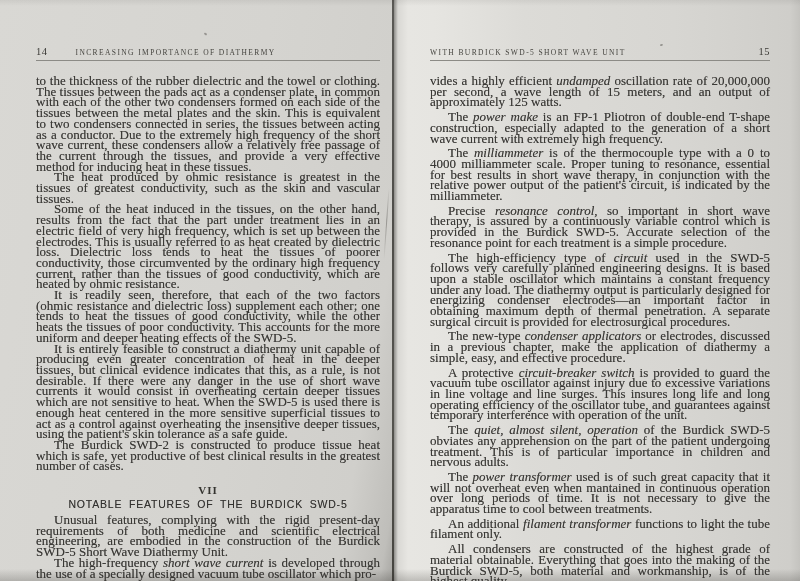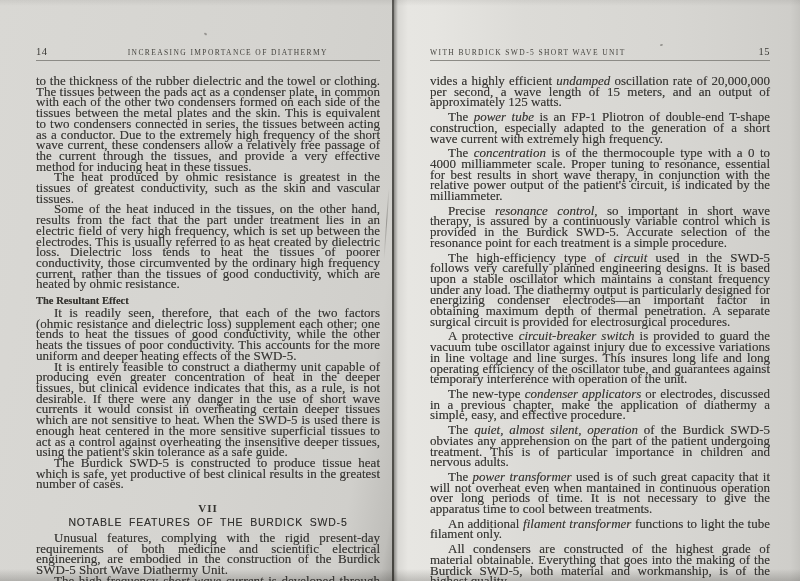--- a/index.html
+++ b/index.html
@@ -42,21 +42,21 @@
     display:flex;align-items:baseline;
     border-bottom:1px solid #8c8b86;
     padding-bottom:3px;
     font-size:7.5px;letter-spacing:1.4px;
     color:#45443f;
     text-transform:uppercase;
     position:relative;
   }
   .page-number{font-size:10.5px;letter-spacing:0.5px;color:#3c3b37;}
   .running-header{flex:1;}
-  .page-left .running-header{text-align:center;padding-left:28px;}
+  .page-left .running-header{padding-left:28px;}
   .page-right .running-header{text-align:left;}
   .page-right .page-header{justify-content:space-between;}
 
   .body-col{margin-top:15px;}
   .para{
     margin:0;
     font-size:13px;line-height:10.7px;
     text-align:justify;
     text-indent:18px;
     text-shadow:0 0 0.5px rgba(58,57,54,0.55);
@@ -103,46 +103,45 @@
   <div class="page page-left">
     <div class="inner">
       <div class="page-header">
         <span class="page-number">14</span>
         <span class="running-header">INCREASING IMPORTANCE OF DIATHERMY</span>
       </div>
       <div class="body-col">
         <p class="para no-indent">to the thickness of the rubber dielectric and the towel or clothing. The tissues between the pads act as a condenser plate, in common with each of the other two condensers formed on each side of the tissues between the metal plates and the skin. This is equivalent to two condensers connected in series, the tissues between acting as a conductor. Due to the extremely high frequency of the short wave current, these condensers allow a relatively free passage of the current through the tissues, and provide a very effective method for inducing heat in these tissues.</p>
         <p class="para">The heat produced by ohmic resistance is greatest in the tissues of greatest conductivity, such as the skin and vascular tissues.</p>
         <p class="para">Some of the heat induced in the tissues, on the other hand, results from the fact that the part under treatment lies in an electric field of very high frequency, which is set up between the electrodes. This is usually referred to as heat created by dielectric loss. Dielectric loss tends to heat the tissues of poorer conductivity, those circumvented by the ordinary high frequency current, rather than the tissues of good conductivity, which are heated by ohmic resistance.</p>
-        <h3 class="subsection-heading">The Resultant Effect</h3>
         <p class="para">It is readily seen, therefore, that each of the two factors (ohmic resistance and dielectric loss) supplement each other; one tends to heat the tissues of good conductivity, while the other heats the tissues of poor conductivity. This accounts for the more uniform and deeper heating effects of the SWD-5.</p>
         <p class="para">It is entirely feasible to construct a diathermy unit capable of producing even greater concentration of heat in the deeper tissues, but clinical evidence indicates that this, as a rule, is not desirable. If there were any danger in the use of short wave currents it would consist in overheating certain deeper tissues which are not sensitive to heat. When the SWD-5 is used there is enough heat centered in the more sensitive superficial tissues to act as a control against overheating the insensitive deeper tissues, using the patient's skin tolerance as a safe guide.</p>
-        <p class="para">The Burdick SWD-5 is constructed to produce tissue heat which is safe, yet productive of best clinical results in the greatest number of cases.</p>
+        <p class="para">The Burdick SWD-2 is constructed to produce tissue heat which is safe, yet productive of best clinical results in the greatest number of cases.</p>
         <div class="chapter-number">VII</div>
         <div class="section-title">NOTABLE FEATURES OF THE BURDICK SWD-5</div>
         <p class="para">Unusual features, complying with the rigid present-day requirements of both medicine and scientific electrical engineering, are embodied in the construction of the Burdick SWD-5 Short Wave Diathermy Unit.</p>
         <p class="para">The high-frequency <em>short wave current</em> is developed through the use of a specially designed vacuum tube oscillator which pro-</p>
       </div>
     </div>
   </div>
 
   <div class="page page-right">
     <div class="inner">
       <div class="page-header">
         <span class="running-header">WITH BURDICK SWD-5 SHORT WAVE UNIT</span>
         <span class="page-number">15</span>
       </div>
       <div class="body-col">
         <p class="para no-indent">vides a highly efficient <em>undamped</em> oscillation rate of 20,000,000 per second, a wave length of 15 meters, and an output of approximately 125 watts.</p>
-        <p class="para">The <em>power tube</em> is an FP-1 Pliotron of double-end T-shape construction, especially adapted to the generation of a short wave current with extremely high frequency.</p>
-        <p class="para">The <em>concentration</em> is of the thermocouple type with a 0 to 4000 milliammeter scale. Proper tuning to resonance, essential for best results in short wave therapy, in conjunction with the relative power output of the patient's circuit, is indicated by the milliammeter.</p>
+        <p class="para">The <em>power make</em> is an FP-1 Pliotron of double-end T-shape construction, especially adapted to the generation of a short wave current with extremely high frequency.</p>
+        <p class="para">The <em>milliammeter</em> is of the thermocouple type with a 0 to 4000 milliammeter scale. Proper tuning to resonance, essential for best results in short wave therapy, in conjunction with the relative power output of the patient's circuit, is indicated by the milliammeter.</p>
         <p class="para">Precise <em>resonance control</em>, so important in short wave therapy, is assured by a continuously variable control which is provided in the Burdick SWD-5. Accurate selection of the resonance point for each treatment is a simple procedure.</p>
         <p class="para">The high-efficiency type of <em>circuit</em> used in the SWD-5 follows very carefully planned engineering designs. It is based upon a stable oscillator which maintains a constant frequency under any load. The diathermy output is particularly designed for energizing condenser electrodes—an important factor in obtaining maximum depth of thermal penetration. A separate surgical circuit is provided for electrosurgical procedures.</p>
+        <p class="para">The new-type <em>condenser applicators</em> or electrodes, discussed in a previous chapter, make the application of diathermy a simple, easy, and effective procedure.</p>
         <p class="para">A protective <em>circuit-breaker switch</em> is provided to guard the vacuum tube oscillator against injury due to excessive variations in line voltage and line surges. This insures long life and long operating efficiency of the oscillator tube, and guarantees against temporary interference with operation of the unit.</p>
-        <p class="para">The new-type <em>condenser applicators</em> or electrodes, discussed in a previous chapter, make the application of diathermy a simple, easy, and effective procedure.</p>
         <p class="para">The <em>quiet, almost silent, operation</em> of the Burdick SWD-5 obviates any apprehension on the part of the patient undergoing treatment. This is of particular importance in children and nervous adults.</p>
         <p class="para">The <em>power transformer</em> used is of such great capacity that it will not overheat even when mantained in continuous operation over long periods of time. It is not necessary to give the apparatus time to cool between treatments.</p>
         <p class="para">An additional <em>filament transformer</em> functions to light the tube filament only.</p>
         <p class="para">All condensers are constructed of the highest grade of material obtainable. Everything that goes into the making of the Burdick SWD-5, both material and workmanship, is of the highest quality.</p>
       </div>
     </div>
   </div>
 
   <div class="gutter-line"></div>
   <div class="scratch"></div>

